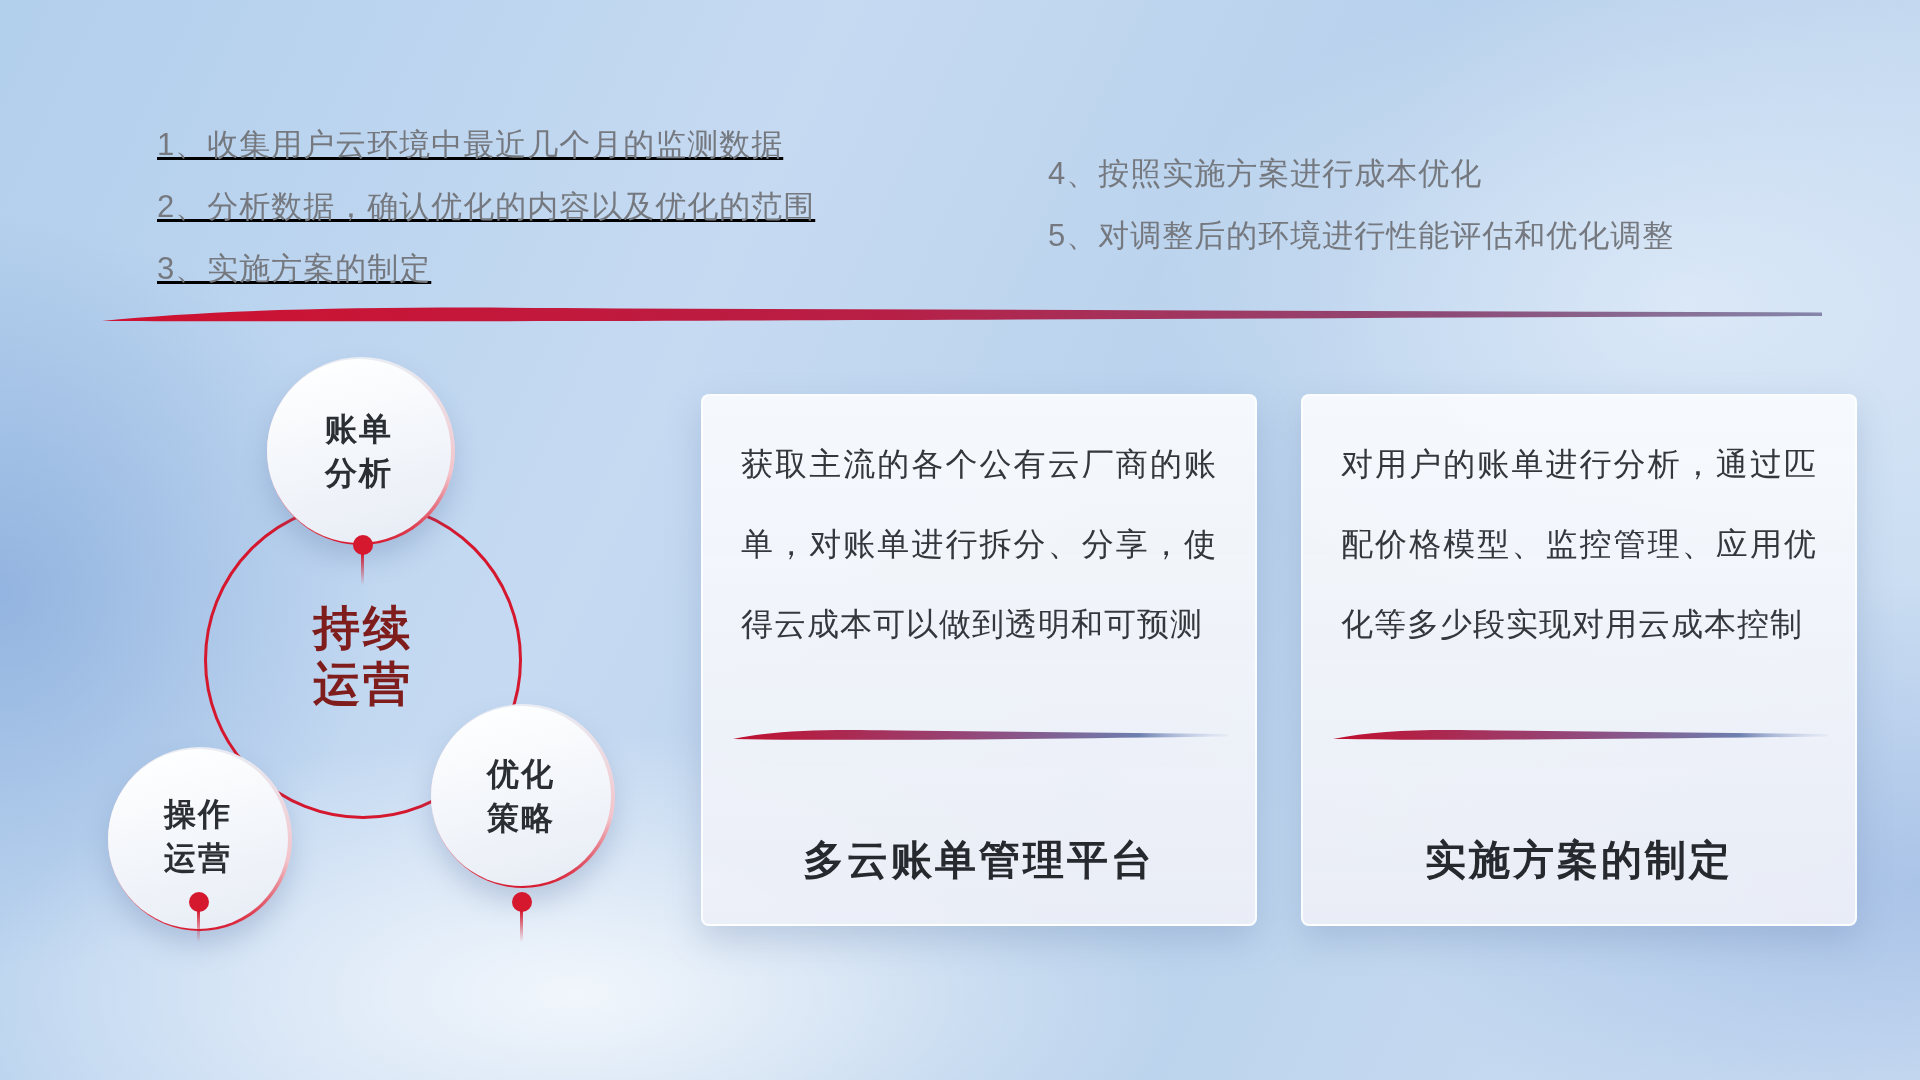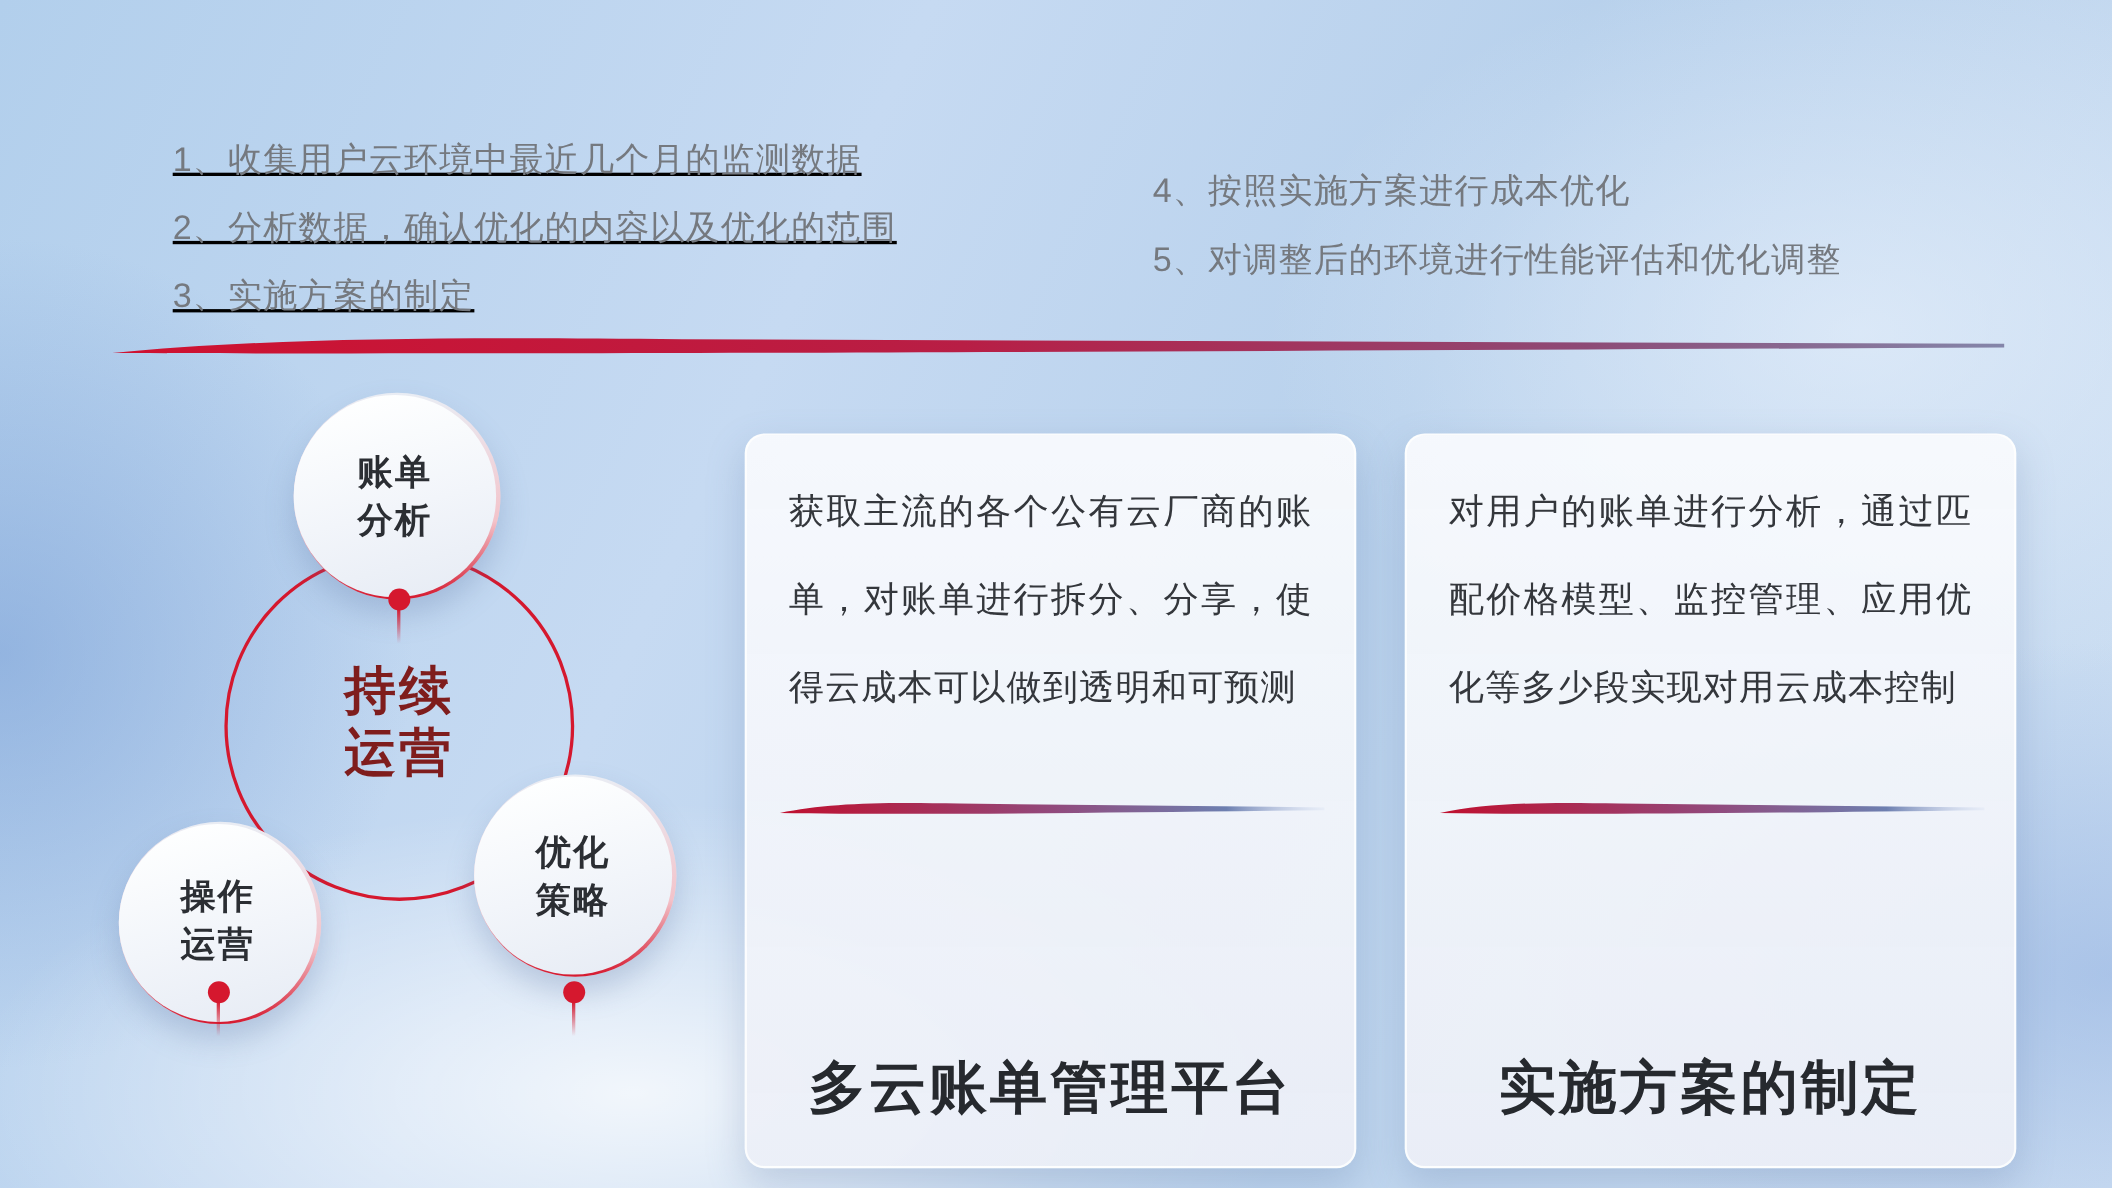--- a/index.html
+++ b/index.html
@@ -68,37 +68,38 @@
   .node-stem {
     position: absolute; width: 3px; height: 32px;
     background: linear-gradient(180deg, #d5182e, rgba(213,24,46,0));
   }
   #dot-top   { left: 353px; top: 535px; }  #stem-top   { left: 361px; top: 553px; }
   #dot-left  { left: 189px; top: 892px; }  #stem-left  { left: 197px; top: 910px; }
   #dot-right { left: 512px; top: 892px; }  #stem-right { left: 520px; top: 910px; }
 
   
   .card {
-    position: absolute; top: 394px; width: 556px; height: 668px;
-    border-radius: 18px;
+    position: absolute; top: 394px; width: 556px; height: 532px;
+    border-radius: 8px;
     background: linear-gradient(180deg, rgba(248,250,253,.95) 0%, rgba(236,239,247,.93) 100%);
     border: 2px solid rgba(255,255,255,.8);
     box-shadow: 0 14px 34px rgba(100,125,170,.28);
+    margin-left: 24px;
   }
   #card-billing { left: 677px; }
   #card-cost    { left: 1277px; }
   .card-body {
     position: absolute; left: 38px; right: 38px; top: 28px;
     font-size: 32px; line-height: 80px; color: #34373c;
     text-align: justify; text-justify: inter-ideograph; letter-spacing: 1px;
   }
   .card-divider { position: absolute; left: 28px; top: 332px; width: 500px; height: 14px; }
   .card-title {
     position: absolute; left: 0; right: 0; bottom: 36px;
-    text-align: center; font-size: 52px; font-weight: 800;
+    text-align: center; font-size: 41px; font-weight: 800;
     color: #26292e; letter-spacing: 3px;
   }
 </style>
 </head>
 <body>
 
 <ul class="step-list" id="steps-left">
   <li>1、收集用户云环境中最近几个月的监测数据</li>
   <li>2、分析数据，确认优化的内容以及优化的范围</li>
   <li>3、实施方案的制定</li>

